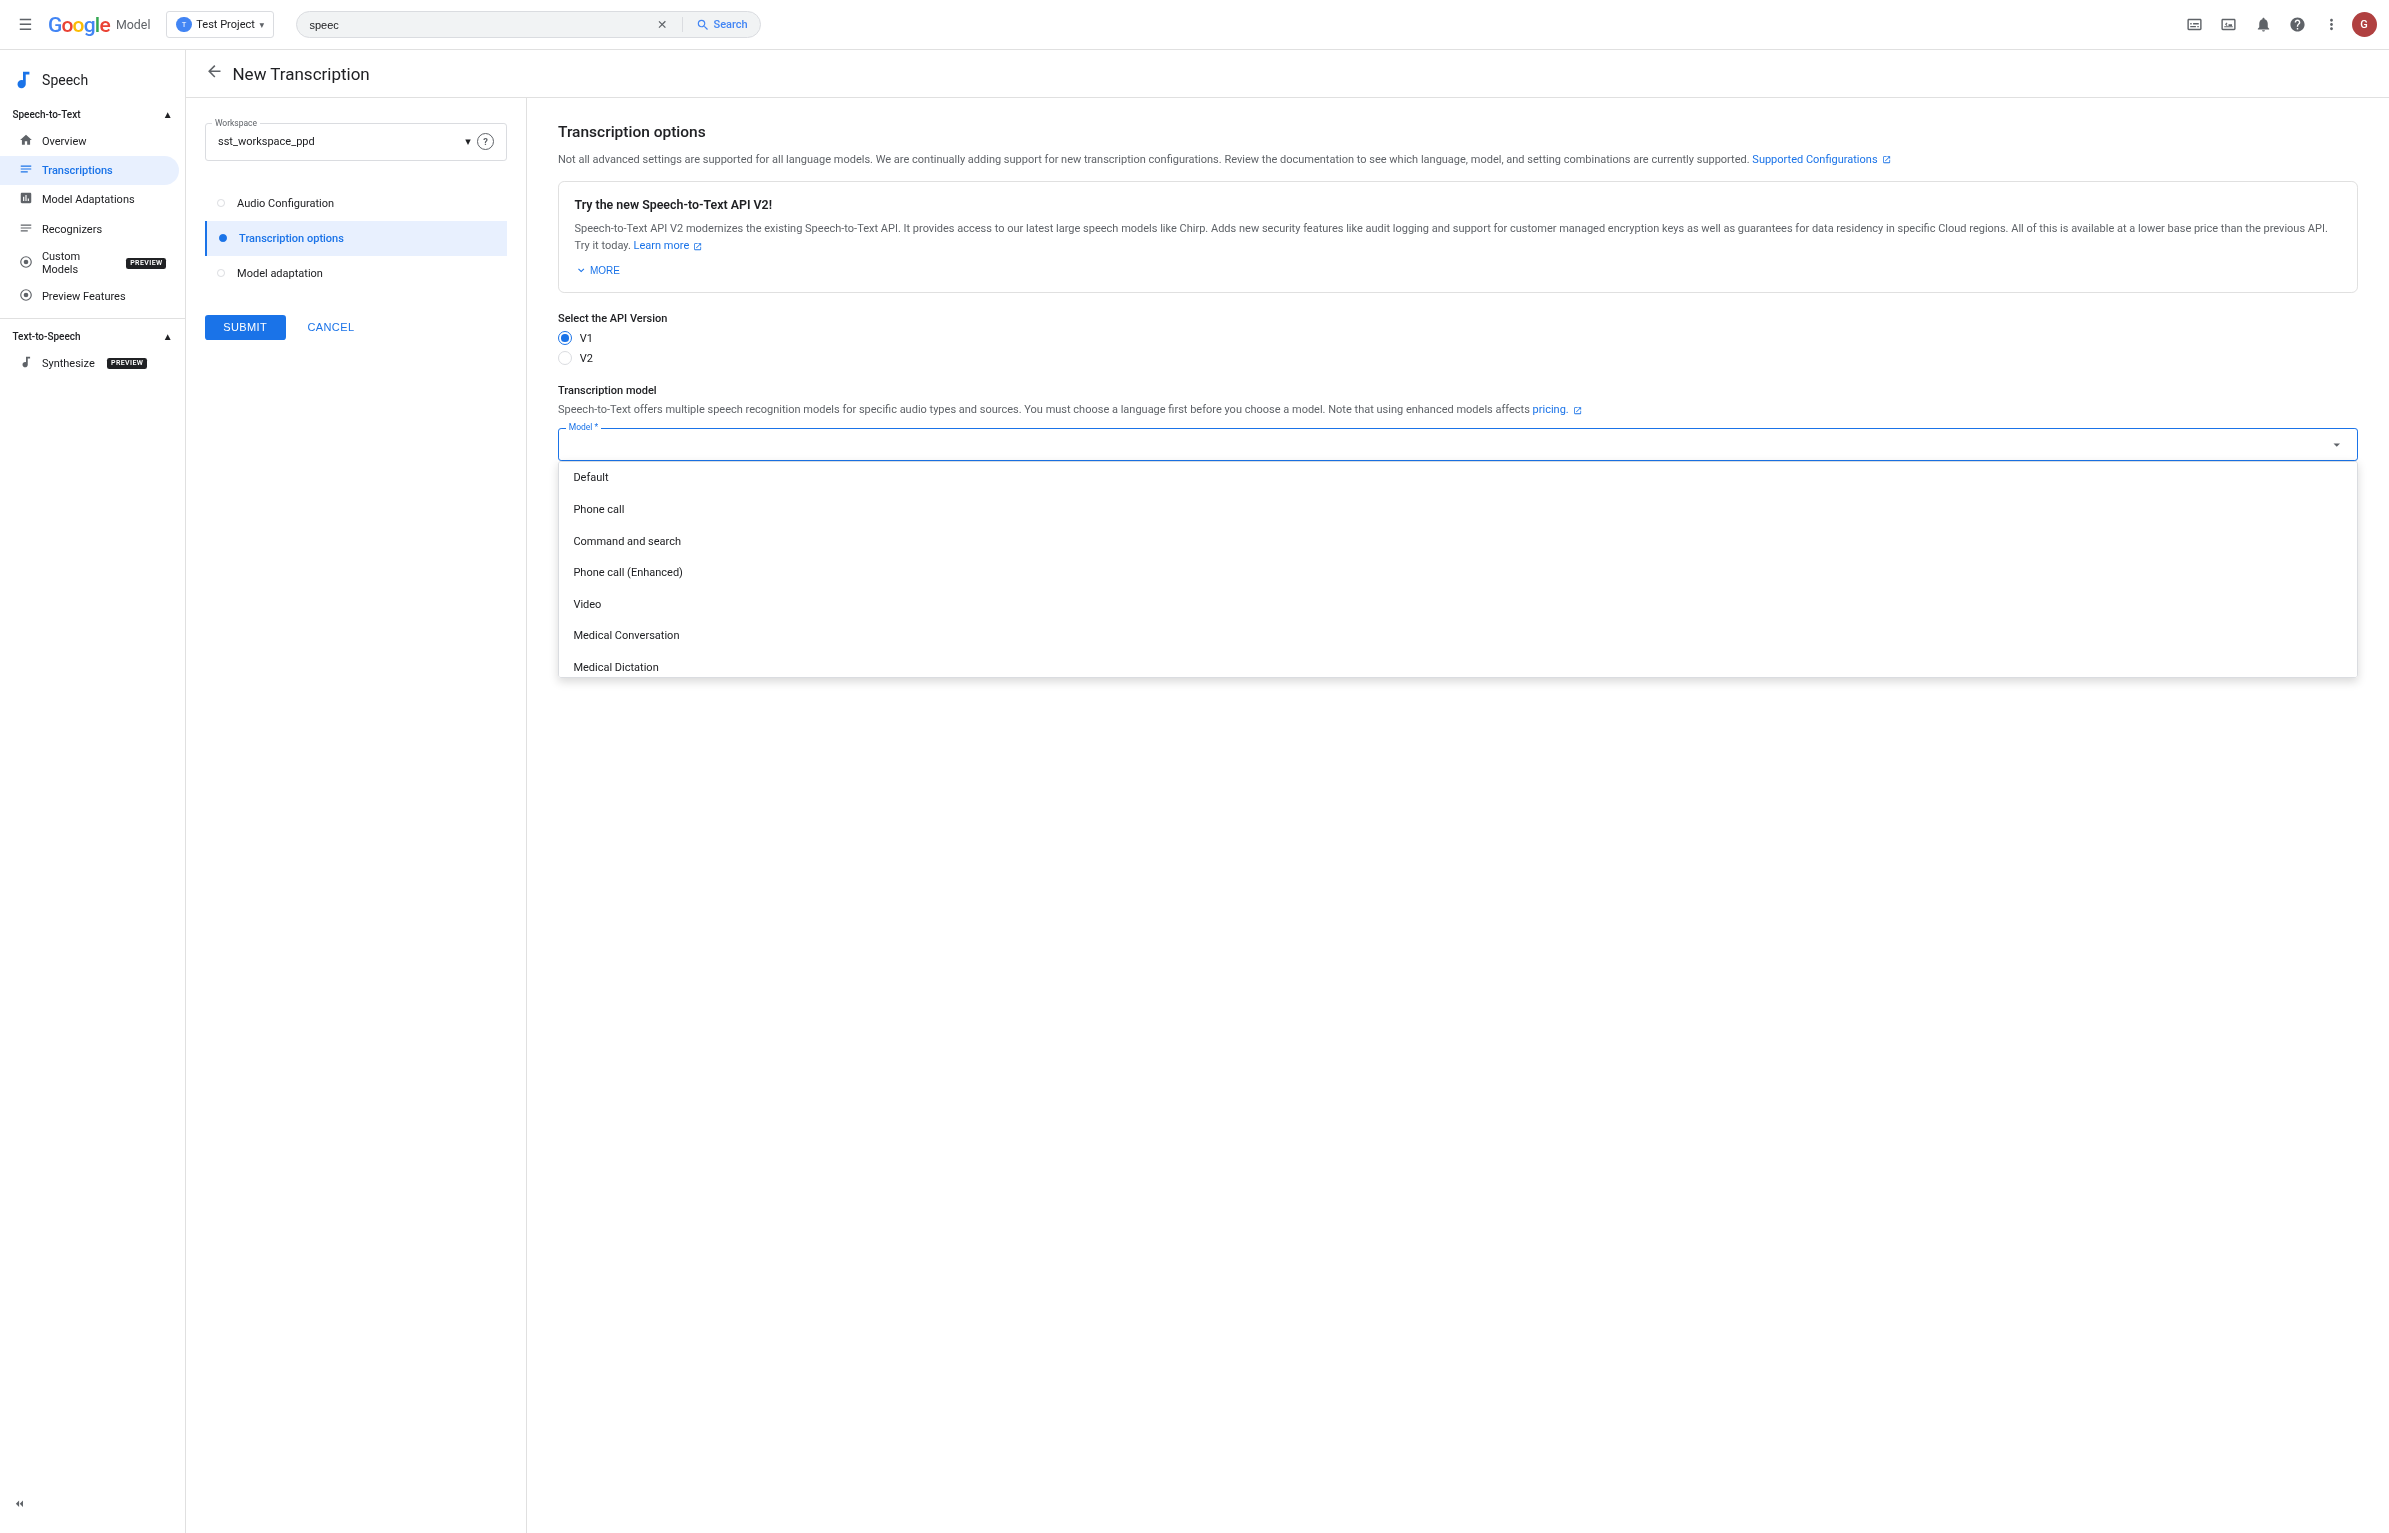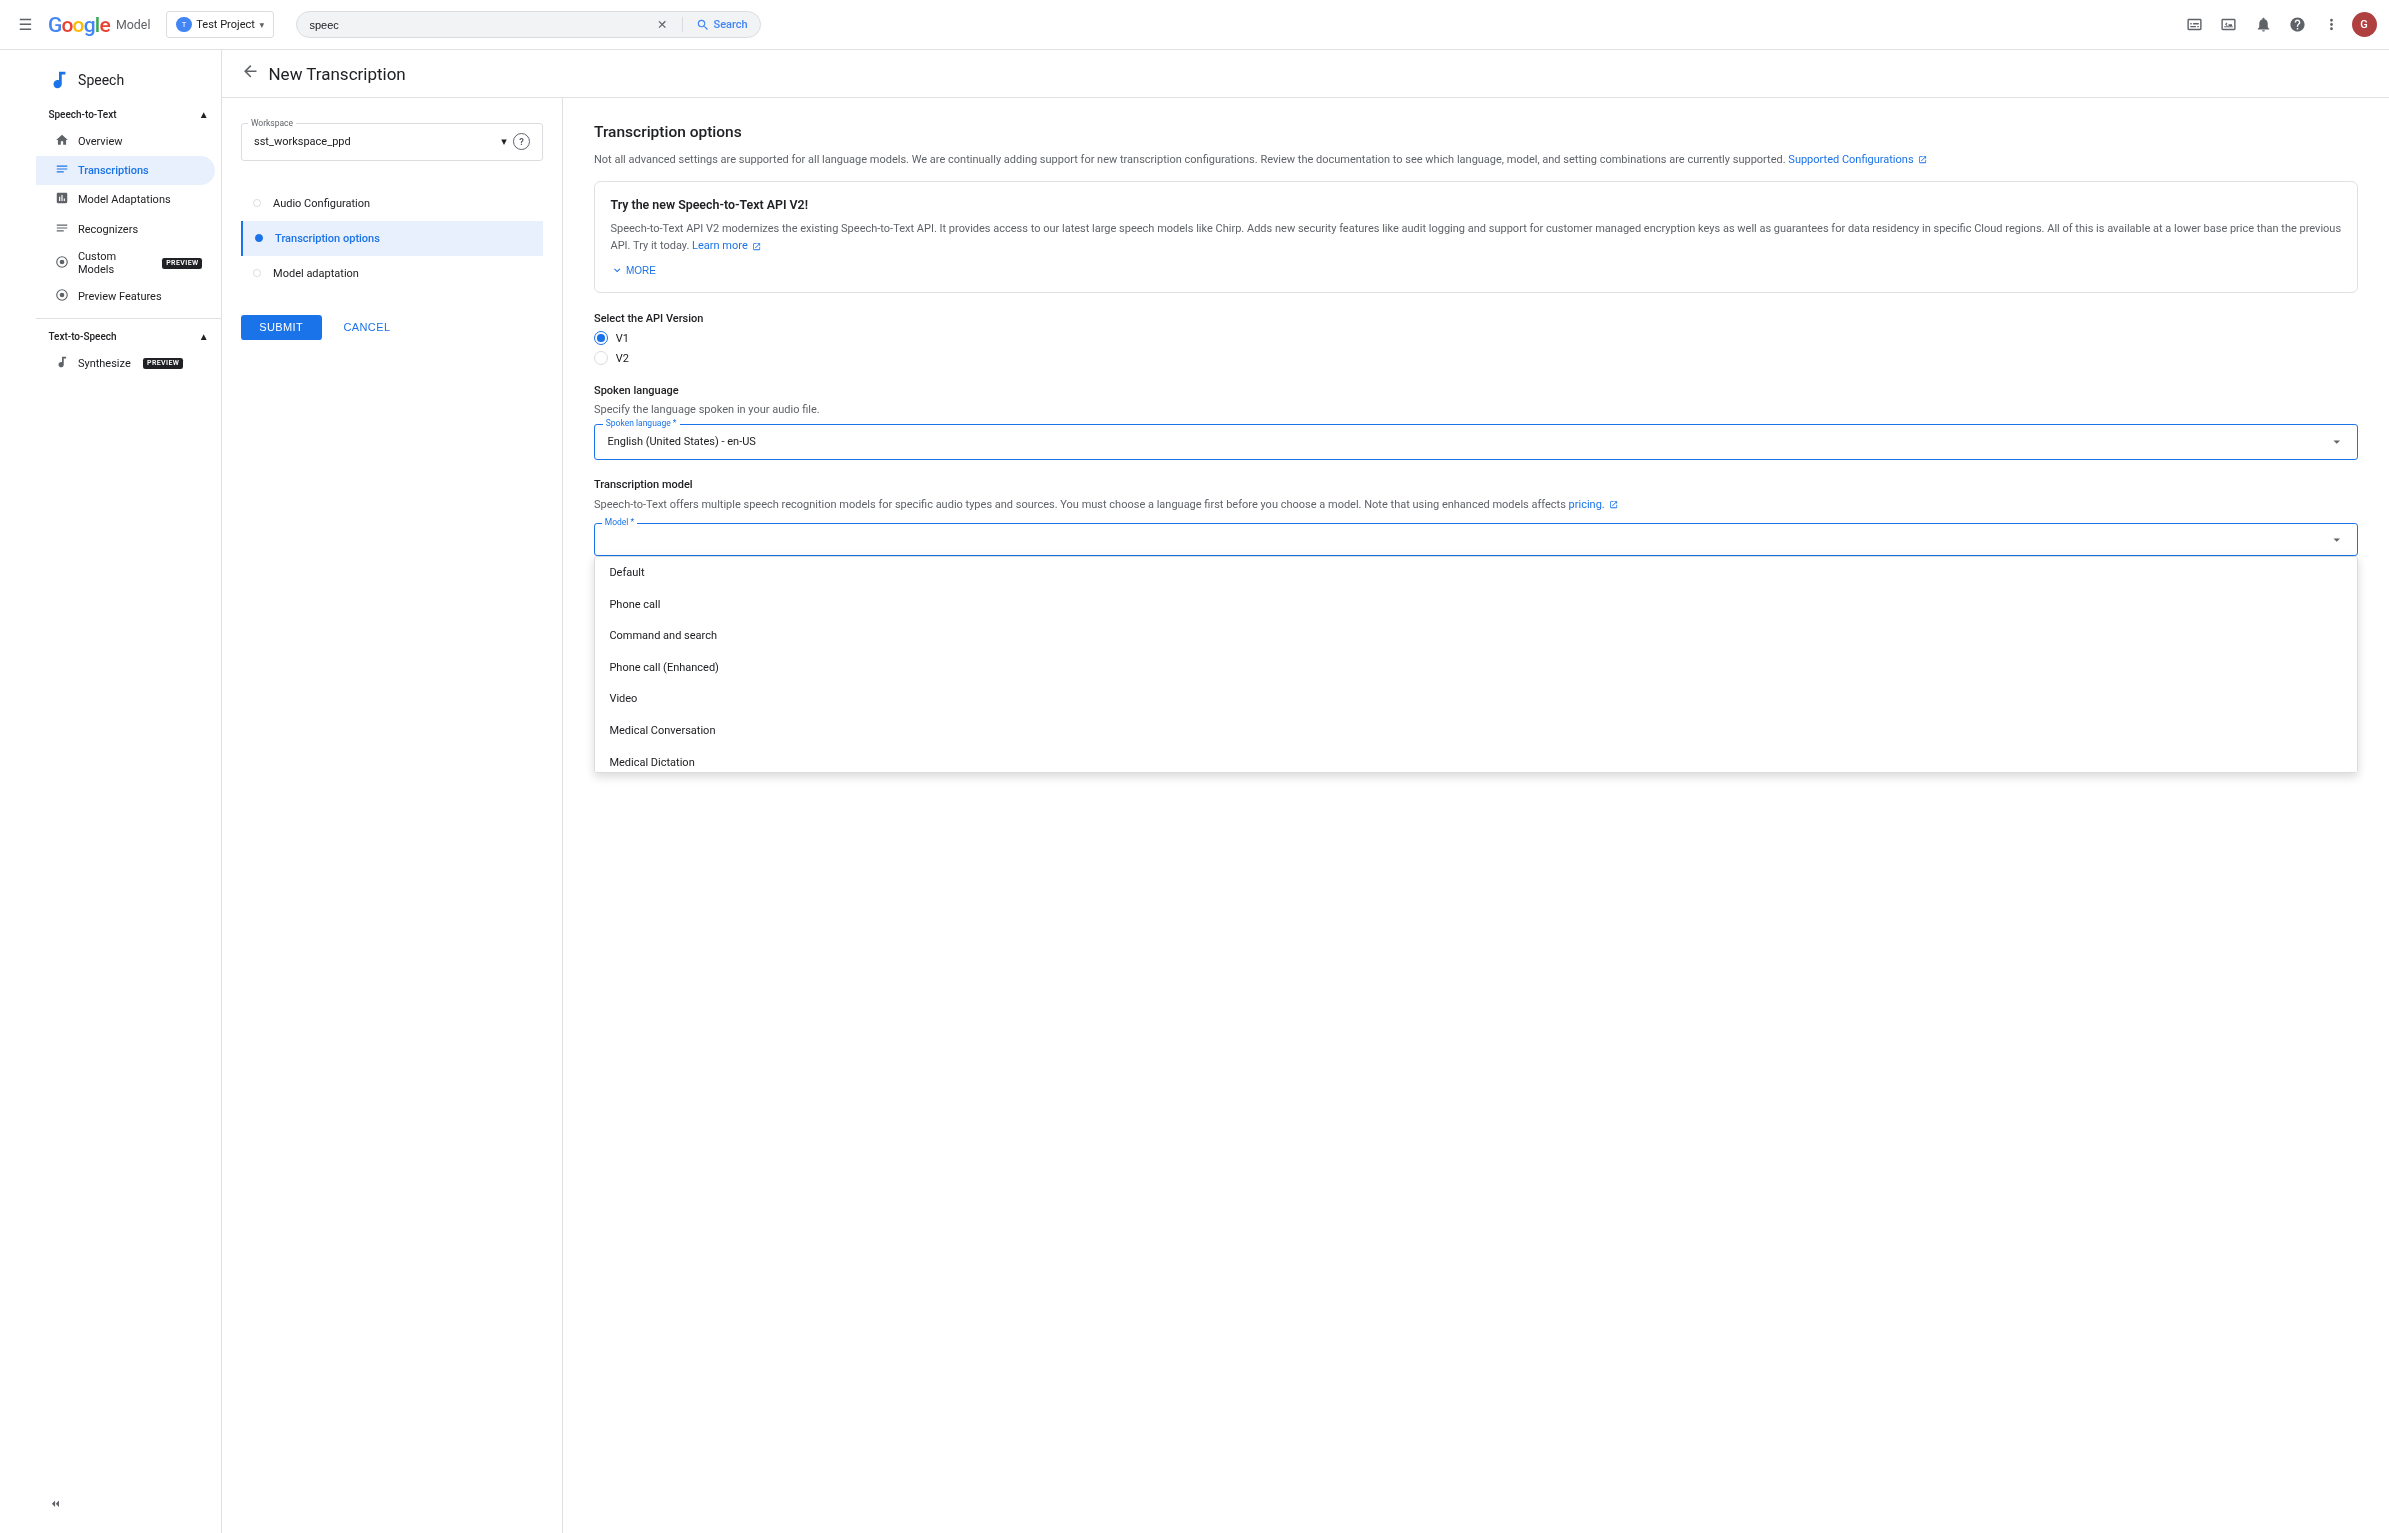--- a/index.html
+++ b/index.html
@@ -28,21 +28,21 @@
       padding: 4.6px 12.4px; gap: 11px; background: #f1f3f4;
     }
     .search-input { border: none; background: transparent; outline: none; flex: 1; font-size: 11px; color: #202124; }
     .search-clear { color: #5f6368; cursor: pointer; font-size: 12.4px; }
     .search-btn { color: #4285f4; cursor: pointer; display: flex; align-items: center; gap: 3.1px; font-size: 11px; font-weight: 500; }
     .topbar-actions { margin-left: auto; display: flex; align-items: center; gap: 6.2px; }
     .topbar-icon { width: 28px; height: 28px; display: flex; align-items: center; justify-content: center; cursor: pointer; border-radius: 50%; color: #5f6368; font-size: 15.5px; }
     .avatar { width: 25px; height: 25px; border-radius: 50%; background: #b04040; color: white; display: flex; align-items: center; justify-content: center; font-size: 11px; font-weight: 500; cursor: pointer; }
 
     
-    .app-container { display: flex; margin-top: 50px; height: calc(100vh - 50px); padding-left: 36px; }
+    .app-container { display: flex; margin-top: 50px; height: calc(100vh - 50px); }
 
     
     .sidebar {
       width: 186px; min-width: 186px; border-right: 0.8px solid #e0e0e0;
       overflow-y: auto; padding: 12.4px 0; background: #fff;
       display: flex; flex-direction: column;
     }
     .sidebar-section-label {
       display: flex; align-items: center; justify-content: space-between;
       padding: 6.2px 12.4px; font-size: 10px; font-weight: 500; color: #202124; cursor: pointer;
@@ -429,33 +429,20 @@
               </div>
               <span>V1</span>
             </label>
             <label class="radio-item">
               <div class="radio-circle"></div>
               <span>V2</span>
             </label>
           </div>
         </div>
 
-        <div class="language-field">
-          <div class="field-label">Spoken language</div>
-          <p style="font-size:11px; color:#5f6368; margin-bottom:7.7px;">Specify the language spoken in your audio file.</p>
-          <div class="lang-wrapper">
-            <div class="language-select-wrapper">
-              <span class="language-label-sm">Spoken language *</span>
-              <span>English (United States) - en-US</span>
-              <svg width="15.5" height="15.5" viewBox="0 0 24 24" fill="#5f6368">
-                  <path d="M7 10l5 5 5-5z"></path>
-                </svg>
-            </div>
-          </div>
-        </div>
 
         <div class="model-section">
           <div class="model-title">Transcription model</div>
           <p class="model-desc">
             <span>Speech-to-Text offers multiple speech recognition models for specific audio types and sources. You must choose a language first before you choose a model. Note that using enhanced models affects</span>
             <a href="#" class="link">pricing.</a>
             <svg style="vertical-align:middle; margin-left:1.5px;" width="9.3" height="9.3" viewBox="0 0 24 24" fill="#1a73e8">
                 <path d="M19 19H5V5h7V3H5c-1.11 0-2 .9-2 2v14c0 1.1.89 2 2 2h14c1.1 0 2-.9 2-2v-7h-2v7zM14 3v2h3.59l-9.83 9.83 1.41 1.41L19 6.41V10h2V3h-7z"></path>
               </svg>
           </p>

